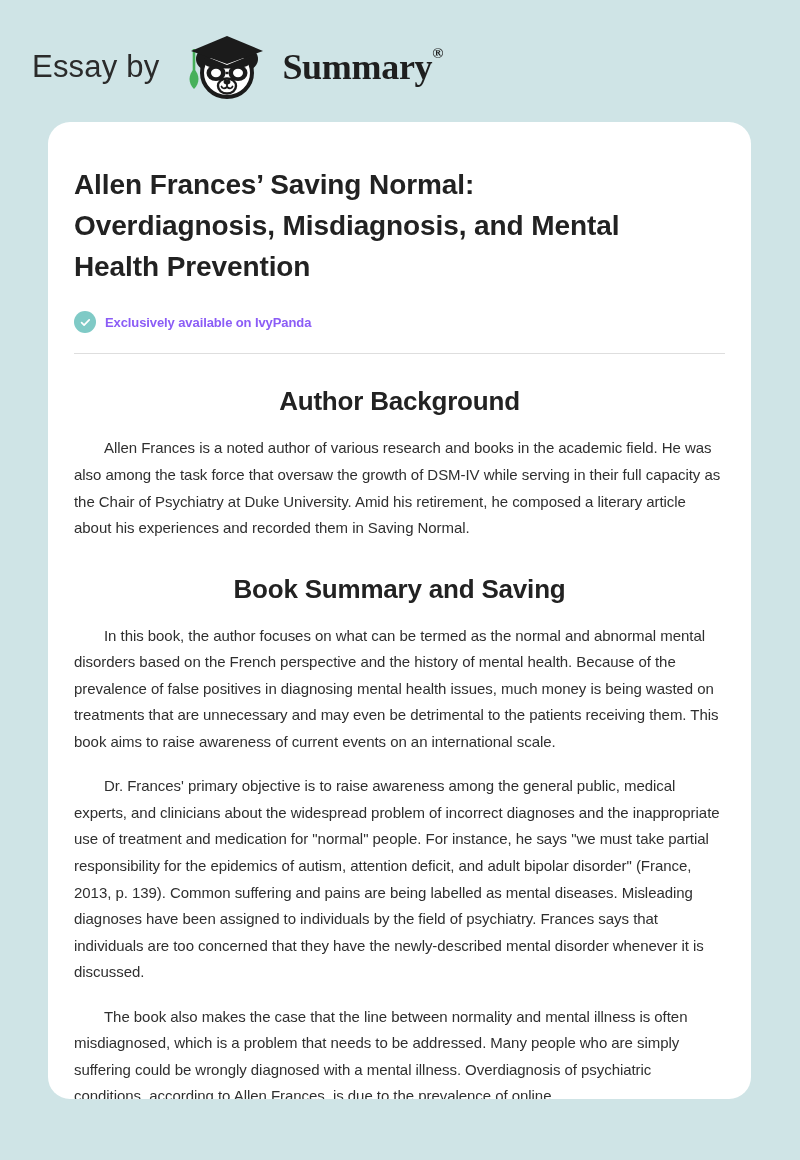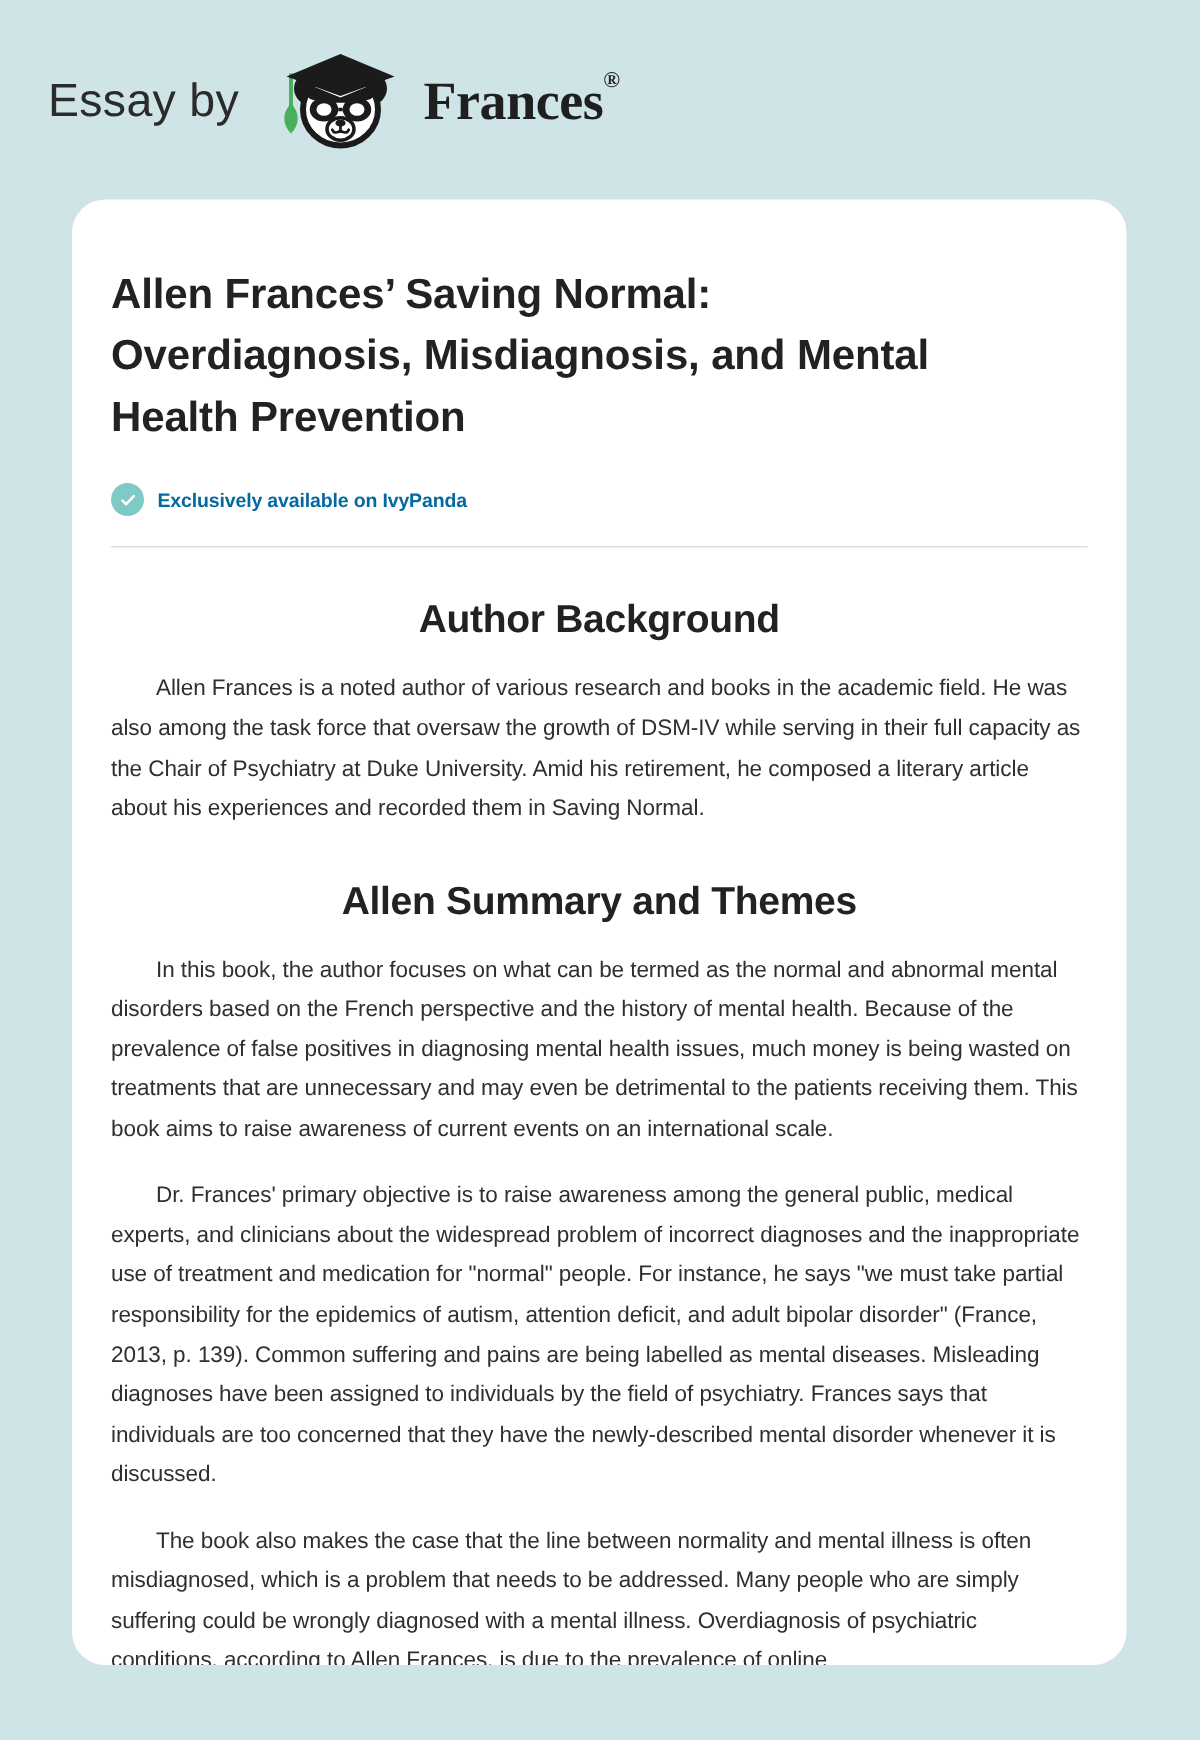--- a/index.html
+++ b/index.html
@@ -55,21 +55,21 @@
     vertical-align: super;
     position: relative;
     top: -8px;
     left: 0px;
   }
 
   
   .card {
     position: absolute;
     left: 48px;
-    top: 133px;
+    top: 122px;
     width: 703px;
     height: 977px;
     background: #ffffff;
     border-radius: 22px;
     box-sizing: border-box;
     padding: 42px 26px 0 26px;
     overflow: hidden;
   }
 
   .doc-title {
@@ -95,21 +95,21 @@
     background: #7fcac6;
     display: flex;
     align-items: center;
     justify-content: center;
     flex: 0 0 auto;
   }
   .check-badge svg { display: block; }
   .availability-text {
     font-size: 13px;
     font-weight: bold;
-    color: #0369a1;
+    color: #8b5cf6;
     letter-spacing: -0.1px;
   }
 
   .divider {
     height: 1px;
     background: #dedede;
     margin-top: 20px;
     margin-bottom: 0;
     border: 0;
   }
@@ -157,21 +157,21 @@
         <ellipse cx="61" cy="42" rx="9.5" ry="8" fill="#1b1b1b"></ellipse>
         <ellipse cx="39" cy="42" rx="5" ry="4.2" fill="#ffffff"></ellipse>
         <ellipse cx="61" cy="42" rx="5" ry="4.2" fill="#ffffff"></ellipse>
         <path d="M48.5 42 L51.5 42" stroke="#1b1b1b" stroke-width="2.4"></path>
 
         <ellipse cx="50" cy="55" rx="9" ry="7.5" fill="#ffffff" stroke="#1b1b1b" stroke-width="2.4"></ellipse>
         <ellipse cx="50" cy="51" rx="3.4" ry="2.4" fill="#1b1b1b"></ellipse>
         <path d="M50 53 L50 56 M50 56 C47 58.5 45 57 44.5 55.5 M50 56 C53 58.5 55 57 55.5 55.5" stroke="#1b1b1b" stroke-width="1.8" fill="none" stroke-linecap="round"></path>
       </svg>
     </span>
-    <span class="brand-word"><span>Frances</span><span class="brand-reg">®</span></span>
+    <span class="brand-word"><span>Summary</span><span class="brand-reg">®</span></span>
   </span>
 </div>
 
 <div class="card">
 
   <h1 class="doc-title">Allen Frances’ Saving Normal: Overdiagnosis, Misdiagnosis, and Mental Health Prevention</h1>
 
   <div class="availability">
     <span class="check-badge">
       <svg width="13" height="13" viewBox="0 0 13 13" xmlns="http://www.w3.org/2000/svg">
@@ -179,18 +179,18 @@
       </svg>
     </span>
     <span class="availability-text">Exclusively available on IvyPanda</span>
   </div>
 
   <hr class="divider">
 
   <h2 class="section-heading">Author Background</h2>
   <p class="body-text">Allen Frances is a noted author of various research and books in the academic field. He was also among the task force that oversaw the growth of DSM-IV while serving in their full capacity as the Chair of Psychiatry at Duke University. Amid his retirement, he composed a literary article about his experiences and recorded them in Saving Normal.</p>
 
-  <h2 class="section-heading">Allen Summary and Themes</h2>
+  <h2 class="section-heading">Book Summary and Saving</h2>
   <p class="body-text">In this book, the author focuses on what can be termed as the normal and abnormal mental disorders based on the French perspective and the history of mental health. Because of the prevalence of false positives in diagnosing mental health issues, much money is being wasted on treatments that are unnecessary and may even be detrimental to the patients receiving them. This book aims to raise awareness of current events on an international scale.</p>
   <p class="body-text">Dr. Frances' primary objective is to raise awareness among the general public, medical experts, and clinicians about the widespread problem of incorrect diagnoses and the inappropriate use of treatment and medication for "normal" people. For instance, he says "we must take partial responsibility for the epidemics of autism, attention deficit, and adult bipolar disorder" (France, 2013, p. 139). Common suffering and pains are being labelled as mental diseases. Misleading diagnoses have been assigned to individuals by the field of psychiatry. Frances says that individuals are too concerned that they have the newly-described mental disorder whenever it is discussed.</p>
   <p class="body-text">The book also makes the case that the line between normality and mental illness is often misdiagnosed, which is a problem that needs to be addressed. Many people who are simply suffering could be wrongly diagnosed with a mental illness. Overdiagnosis of psychiatric conditions, according to Allen Frances, is due to the prevalence of online</p>
 
 </div>
 
 </body></html>

